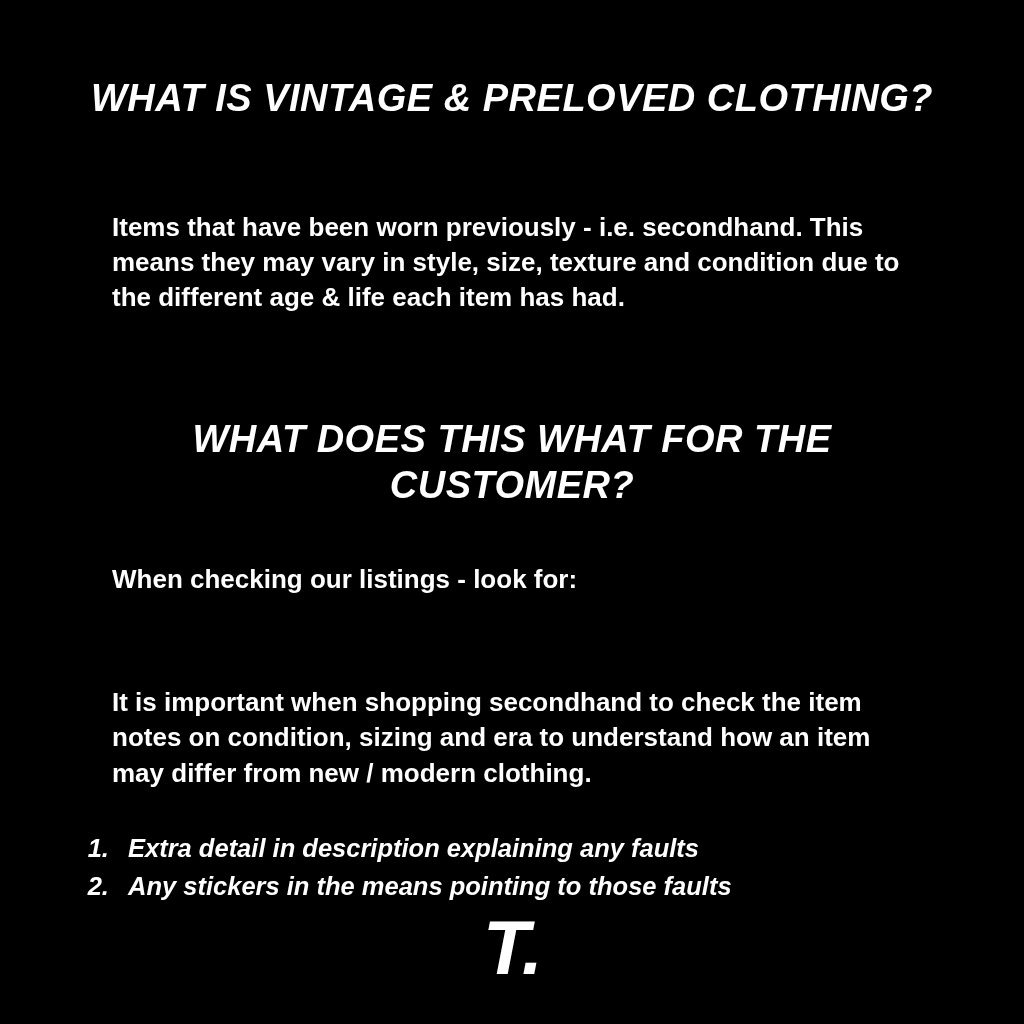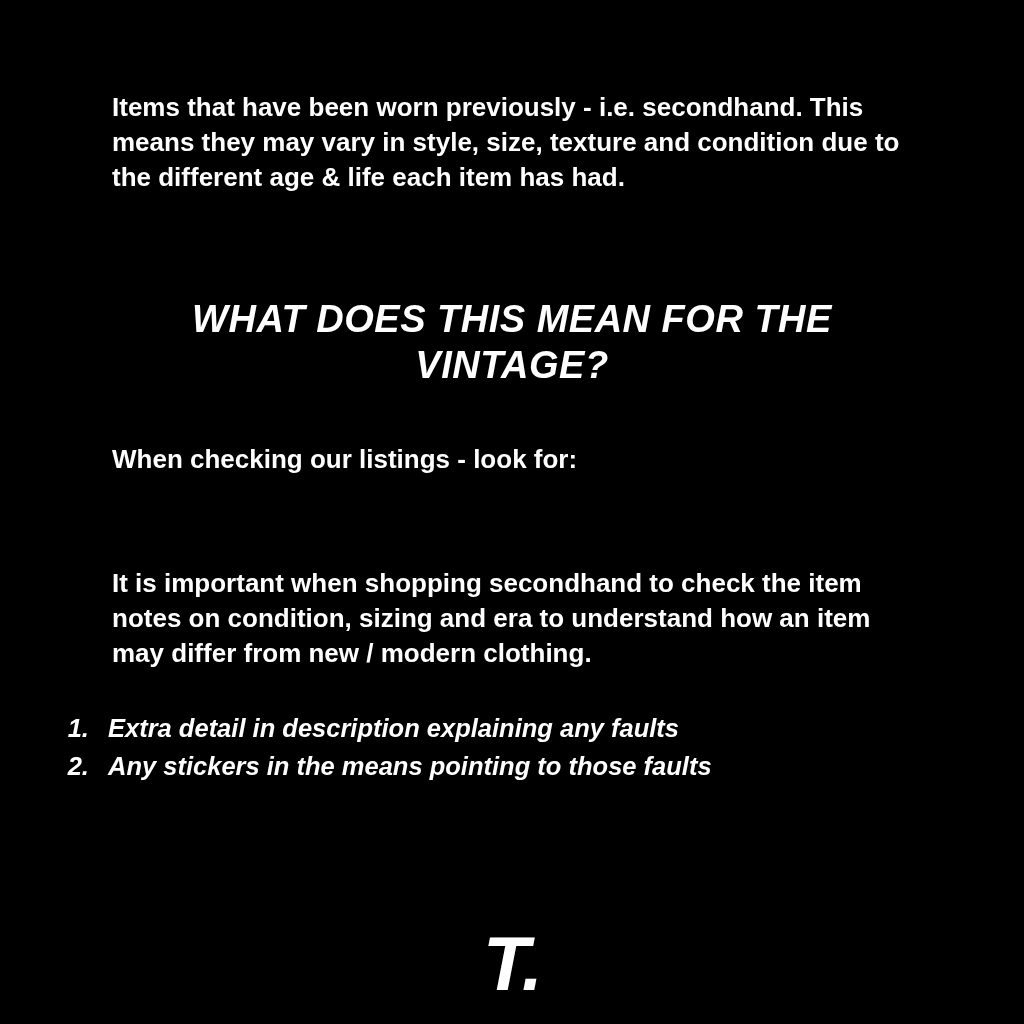--- a/index.html
+++ b/index.html
@@ -52,22 +52,22 @@
     margin: 0;
     padding: 86px 150px 0 150px;
   }
   .block-2 {
     padding-top: 72px;
   }
   .block-3 {
     padding-top: 38px;
   }
   ol.faults {
-    margin: 8px;
-    padding: 22px 40px 0 88px;
+    margin: 0;
+    padding: 22px 40px 0 116px;
     font-size: 25.5px;
     font-weight: bold;
     font-style: italic;
     line-height: 1.5;
   }
   ol.faults li {
     padding-left: 12px;
   }
   .logo-wrap {
     position: absolute;
@@ -84,24 +84,25 @@
     font-style: italic;
     line-height: 0.9;
     letter-spacing: -2px;
   }
 </style>
 </head>
 <body>
 
 <div class="page">
 
+  <h1 class="heading-main">WHAT IS VINTAGE &amp; PRELOVED CLOTHING?</h1>
 
   <p class="body-block block-1">Items that have been worn previously - i.e. secondhand. This means they may vary in style, size, texture and condition due to the different age &amp; life each item has had.</p>
 
-  <h2 class="heading-second">WHAT DOES THIS MEAN FOR THE VINTAGE?</h2>
+  <h2 class="heading-second">WHAT DOES THIS WHAT FOR THE CUSTOMER?</h2>
 
   <p class="body-block block-3">When checking our listings - look for:</p>
 
   <p class="body-block block-2">It is important when shopping secondhand to check the item notes on condition, sizing and era to understand how an item may differ from new / modern clothing.</p>
 
   <ol class="faults">
     <li>Extra detail in description explaining any faults</li>
     <li>Any stickers in the means pointing to those faults</li>
   </ol>
 

